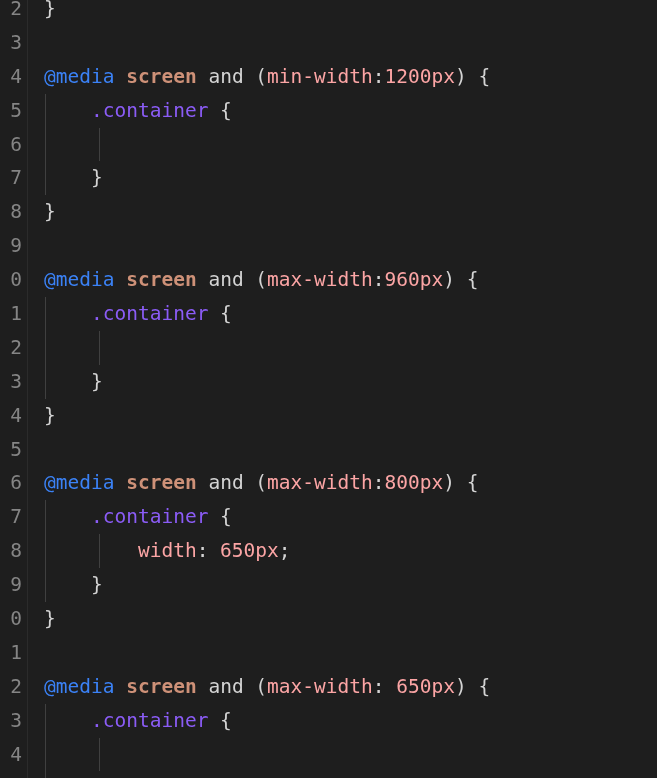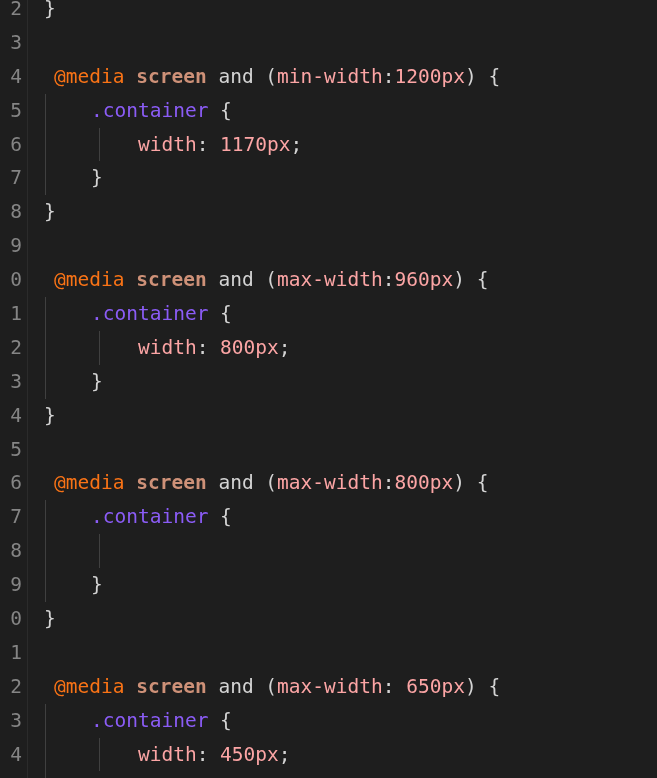--- a/index.html
+++ b/index.html
@@ -73,51 +73,51 @@
     position: absolute;
     top: 0;
     width: 1px;
     height: 33.9px;
     background: #404040;
   }
   .guide.g1 { left: 45px; }
   .guide.g2 { left: 99px; }
 
   
-  .t-at      { color: #f97316; margin-left: 10px; }   
+  .t-at      { color: #3b82f6; }   
   .t-media   { color: #ce9178; font-weight: bold; }   
   .t-plain   { color: #d4d4d4; }   
   .t-prop    { color: #fca5a5; }   
   .t-num     { color: #fca5a5; }   
   .t-sel     { color: #8b5cf6; }
 </style>
 </head>
 <body>
 
 <div id="editor">
   <div class="gutter-divider"></div>
   <div class="code-lines" id="code-lines">
       <div class="line"><span class="ln">2</span><span class="code"><span class="t-plain">}</span></span></div>
       <div class="line"><span class="ln">3</span><span class="code"></span></div>
       <div class="line"><span class="ln">4</span><span class="code"><span class="t-at">@media</span><span class="t-plain"> </span><span class="t-media">screen</span><span class="t-plain"> and (</span><span class="t-prop">min-width</span><span class="t-plain">:</span><span class="t-num">1200px</span><span class="t-plain">) {</span></span></div>
       <div class="line"><span class="ln">5</span><span class="guide g1"></span><span class="code"><span class="t-plain">    </span><span class="t-sel">.container</span><span class="t-plain"> {</span></span></div>
-      <div class="line"><span class="ln">6</span><span class="guide g1"></span><span class="guide g2"></span><span class="code"><span class="t-plain">        </span><span class="t-prop">width</span><span class="t-plain">: </span><span class="t-num">1170px</span><span class="t-plain">;</span></span></div>
+      <div class="line"><span class="ln">6</span><span class="guide g1"></span><span class="guide g2"></span></div>
       <div class="line"><span class="ln">7</span><span class="guide g1"></span><span class="code"><span class="t-plain">    }</span></span></div>
       <div class="line"><span class="ln">8</span><span class="code"><span class="t-plain">}</span></span></div>
       <div class="line"><span class="ln">9</span><span class="code"></span></div>
       <div class="line"><span class="ln">0</span><span class="code"><span class="t-at">@media</span><span class="t-plain"> </span><span class="t-media">screen</span><span class="t-plain"> and (</span><span class="t-prop">max-width</span><span class="t-plain">:</span><span class="t-num">960px</span><span class="t-plain">) {</span></span></div>
       <div class="line"><span class="ln">1</span><span class="guide g1"></span><span class="code"><span class="t-plain">    </span><span class="t-sel">.container</span><span class="t-plain"> {</span></span></div>
-      <div class="line"><span class="ln">2</span><span class="guide g1"></span><span class="guide g2"></span><span class="code"><span class="t-plain">        </span><span class="t-prop">width</span><span class="t-plain">: </span><span class="t-num">800px</span><span class="t-plain">;</span></span></div>
+      <div class="line"><span class="ln">2</span><span class="guide g1"></span><span class="guide g2"></span></div>
       <div class="line"><span class="ln">3</span><span class="guide g1"></span><span class="code"><span class="t-plain">    }</span></span></div>
       <div class="line"><span class="ln">4</span><span class="code"><span class="t-plain">}</span></span></div>
       <div class="line"><span class="ln">5</span><span class="code"></span></div>
       <div class="line"><span class="ln">6</span><span class="code"><span class="t-at">@media</span><span class="t-plain"> </span><span class="t-media">screen</span><span class="t-plain"> and (</span><span class="t-prop">max-width</span><span class="t-plain">:</span><span class="t-num">800px</span><span class="t-plain">) {</span></span></div>
       <div class="line"><span class="ln">7</span><span class="guide g1"></span><span class="code"><span class="t-plain">    </span><span class="t-sel">.container</span><span class="t-plain"> {</span></span></div>
-      <div class="line"><span class="ln">8</span><span class="guide g1"></span><span class="guide g2"></span></div>
+      <div class="line"><span class="ln">8</span><span class="guide g1"></span><span class="guide g2"></span><span class="code"><span class="t-plain">        </span><span class="t-prop">width</span><span class="t-plain">: </span><span class="t-num">650px</span><span class="t-plain">;</span></span></div>
       <div class="line"><span class="ln">9</span><span class="guide g1"></span><span class="code"><span class="t-plain">    }</span></span></div>
       <div class="line"><span class="ln">0</span><span class="code"><span class="t-plain">}</span></span></div>
       <div class="line"><span class="ln">1</span><span class="code"></span></div>
       <div class="line"><span class="ln">2</span><span class="code"><span class="t-at">@media</span><span class="t-plain"> </span><span class="t-media">screen</span><span class="t-plain"> and (</span><span class="t-prop">max-width</span><span class="t-plain">: </span><span class="t-num">650px</span><span class="t-plain">) {</span></span></div>
       <div class="line"><span class="ln">3</span><span class="guide g1"></span><span class="code"><span class="t-plain">    </span><span class="t-sel">.container</span><span class="t-plain"> {</span></span></div>
-      <div class="line"><span class="ln">4</span><span class="guide g1"></span><span class="guide g2"></span><span class="code"><span class="t-plain">        </span><span class="t-prop">width</span><span class="t-plain">: </span><span class="t-num">450px</span><span class="t-plain">;</span></span></div>
+      <div class="line"><span class="ln">4</span><span class="guide g1"></span><span class="guide g2"></span></div>
       <div class="line"><span class="ln">5</span><span class="guide g1"></span><span class="code"><span class="t-plain">    }</span></span></div>
     </div>
 </div>
 
 </body></html>

